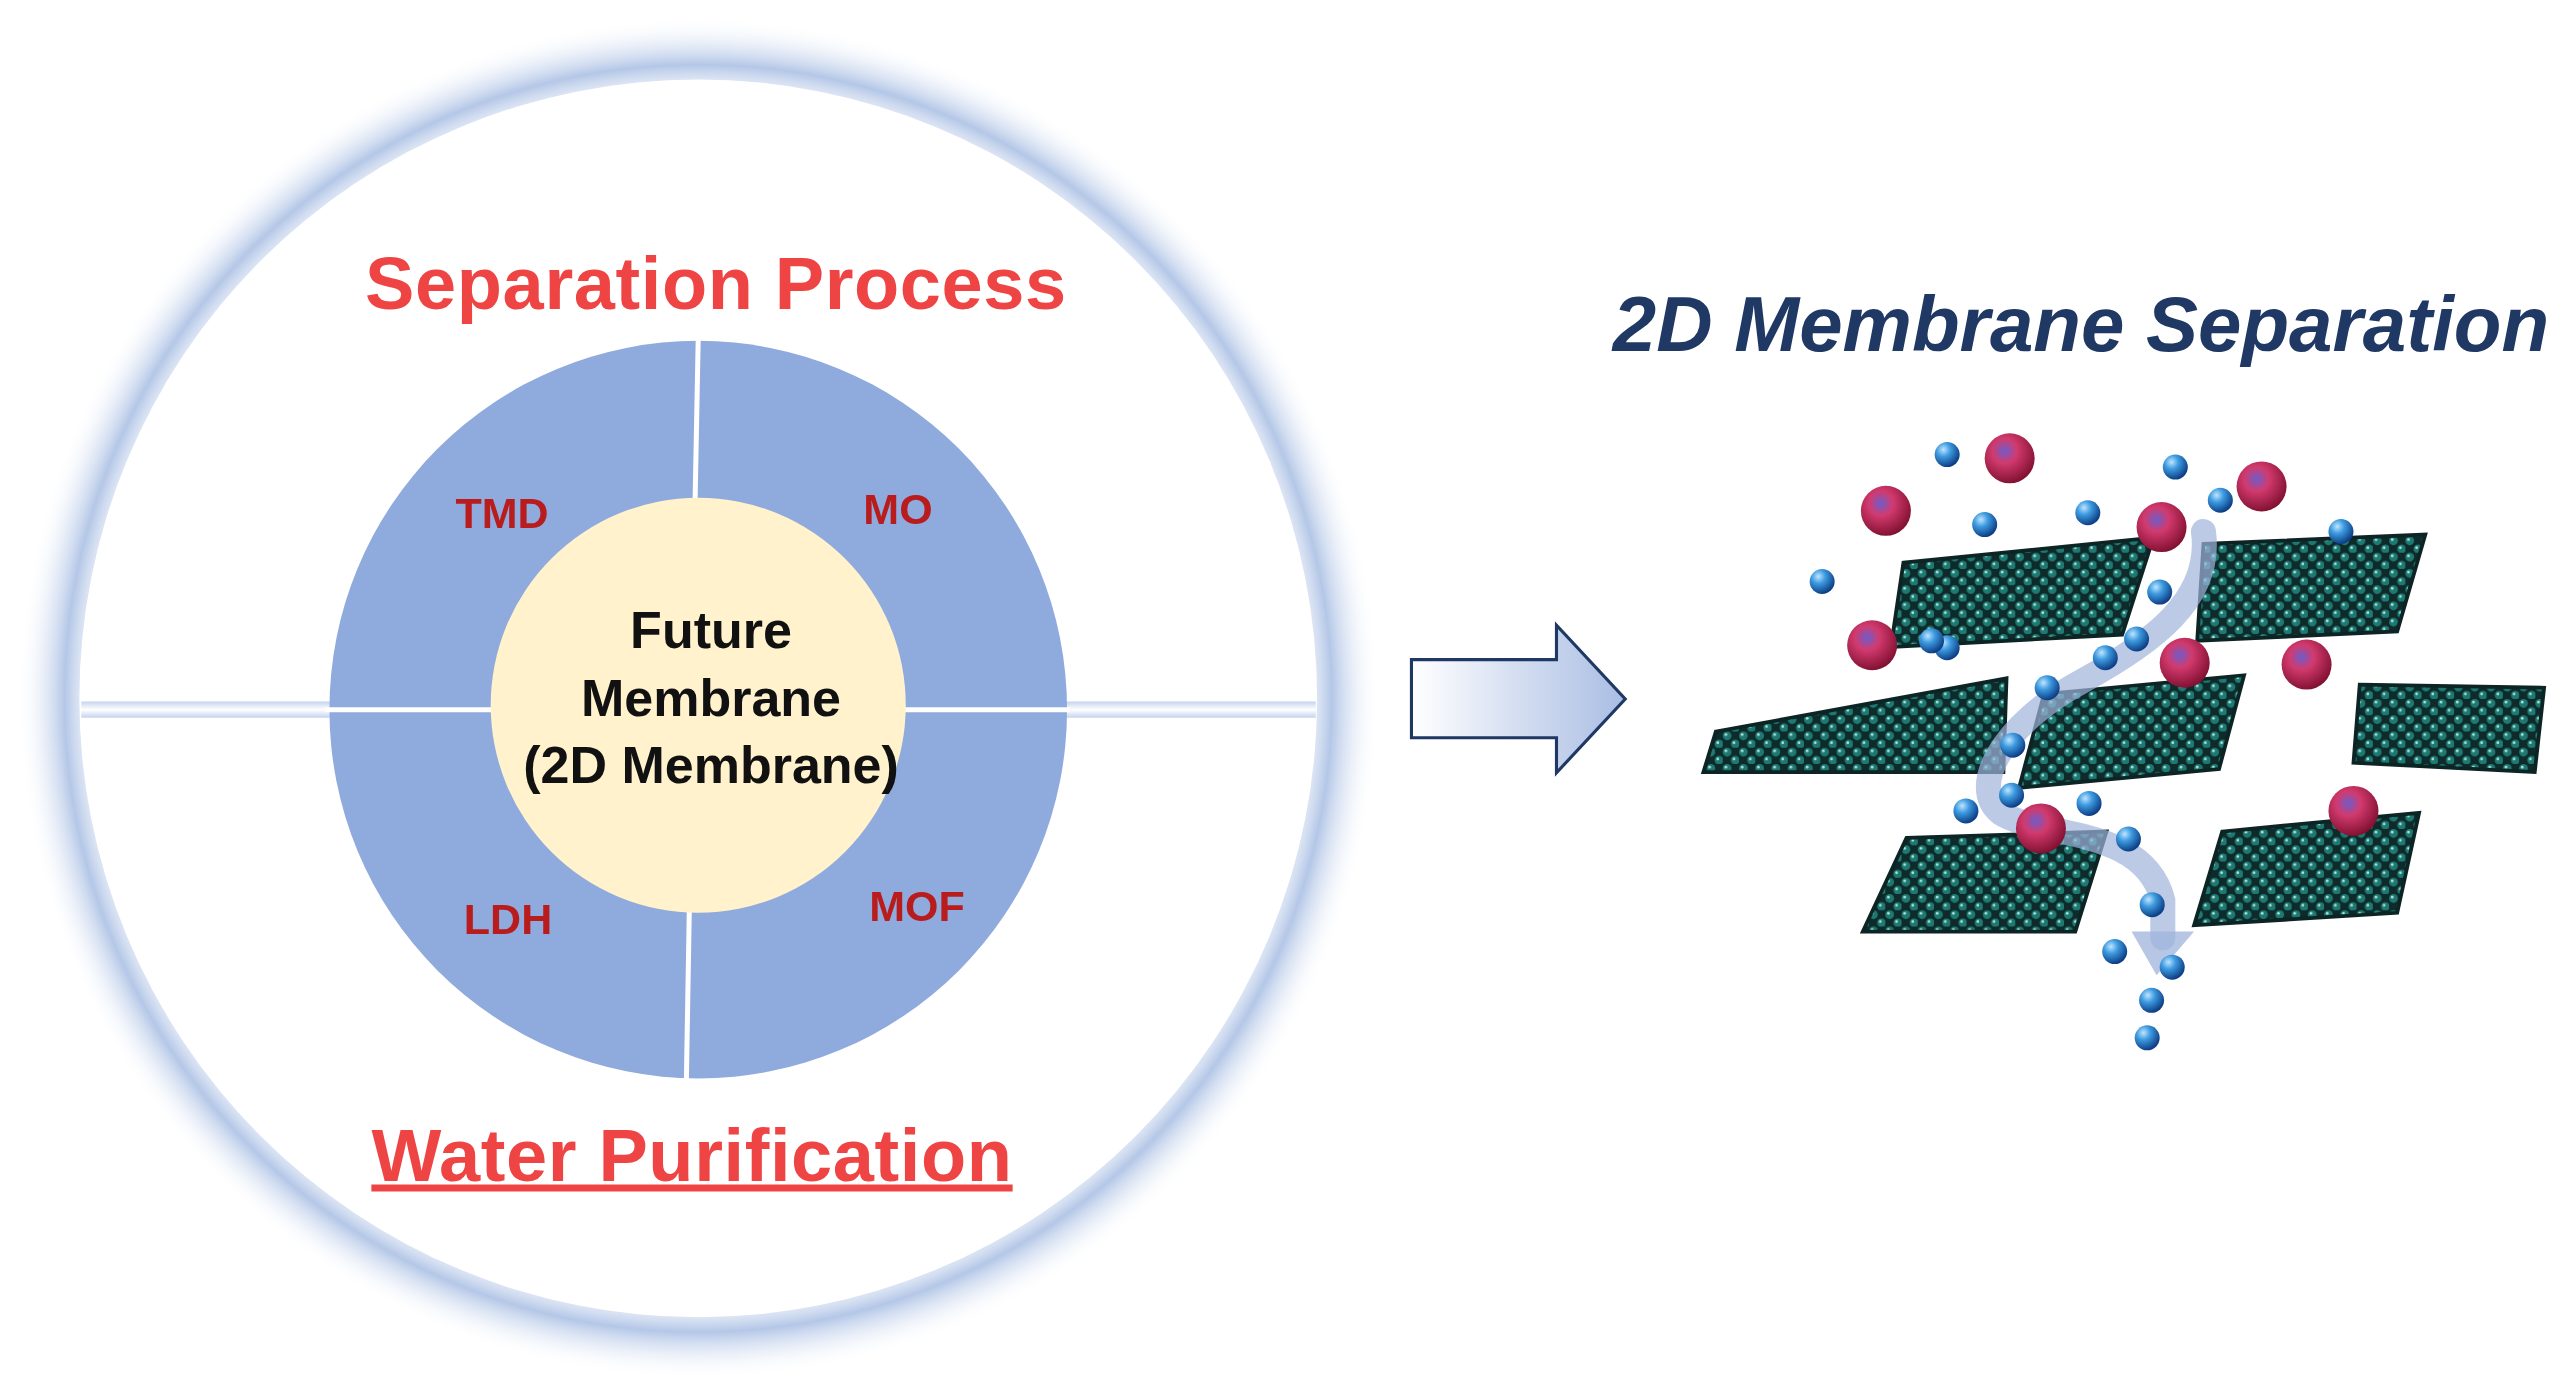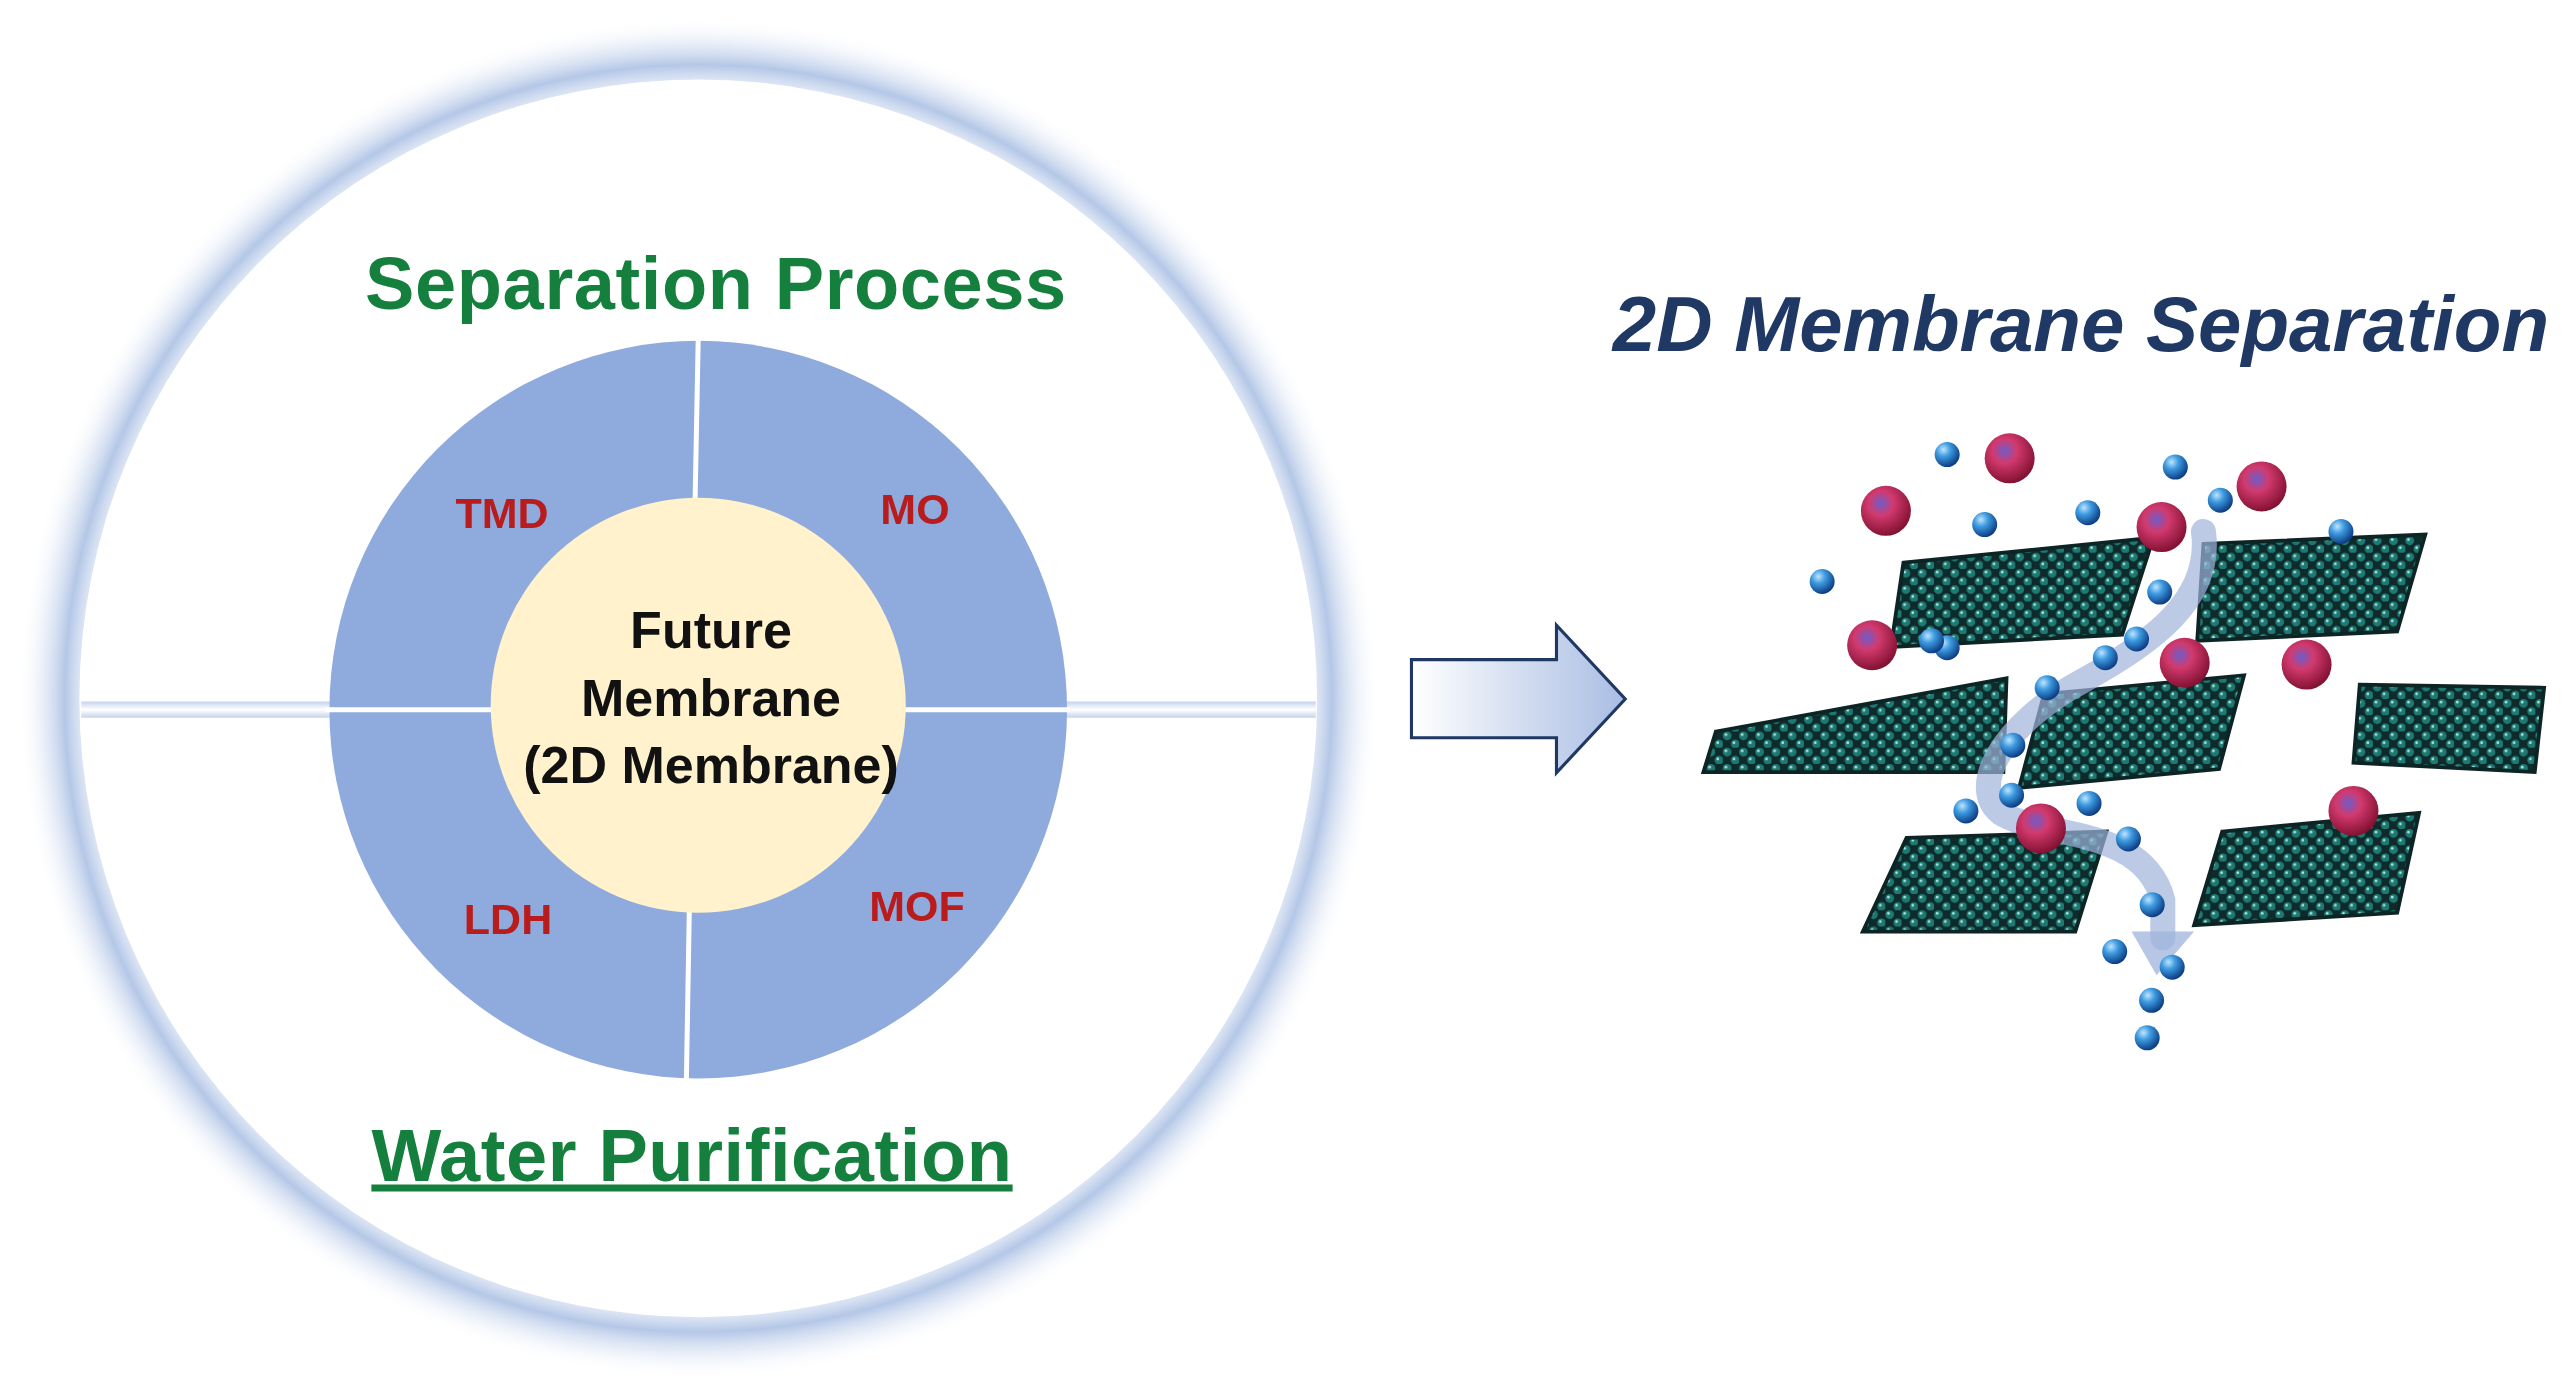--- a/index.html
+++ b/index.html
@@ -1,20 +1,20 @@
 <!DOCTYPE html>
 <html style="font-size:10px"><head>
 <meta charset="utf-8">
 <style>
   html, body { margin:0; padding:0; background:#ffffff; }
   body { width:2576px; height:1383px; position:relative; overflow:hidden;
          font-family:"Liberation Sans", "DejaVu Sans", sans-serif; }
   svg { position:absolute; left:0; top:0; }
   .txt { position:absolute; font-weight:bold; white-space:nowrap; transform:translate(-50%,-50%); text-align:center; }
-  .big { font-size:74px; color:#15803d; letter-spacing:0.6px; }
+  .big { font-size:74px; color:#ef4444; letter-spacing:0.6px; }
   .seg { font-size:43px; color:#b91c1c; }
   .center { font-size:52px; color:#111; line-height:1.3; }
   .title { font-size:78px; color:#1f3864;font-style:italic; }
 </style>
 </head>
 <body>
 
 <svg width="2576" height="1383" viewBox="0 0 4121 2212">
   <defs>
     <radialGradient id="glow" cx="50%" cy="50%" r="50%">
@@ -108,21 +108,21 @@
       <circle cx="3690" cy="1063" r="40" fill="url(#redBall)"></circle>
       <circle cx="3265" cy="1325" r="40" fill="url(#redBall)"></circle>
       <circle cx="3765" cy="1297" r="40" fill="url(#redBall)"></circle>
     </g>
 </svg>
 
 <div class="txt big" style="left:716px; top:283px;">Separation Process</div>
 <div class="txt big" style="left:692px; top:1155px;text-decoration:underline;">Water Purification</div>
 
 <div class="txt seg" style="left:502px; top:513px;">TMD</div>
-<div class="txt seg" style="left:898px; top:509px;margin-left:17px;">MO</div>
+<div class="txt seg" style="left:898px; top:509px;">MO</div>
 <div class="txt seg" style="left:508px; top:919px;">LDH</div>
 <div class="txt seg" style="left:917px; top:906px;">MOF</div>
 
 <div class="txt center" style="left:711px; top:698px;">
   <div>Future</div>
   <div>Membrane</div>
   <div>(2D Membrane)</div>
 </div>
 
 <div class="txt title" style="left:2081px; top:324px;">2D Membrane Separation</div>

